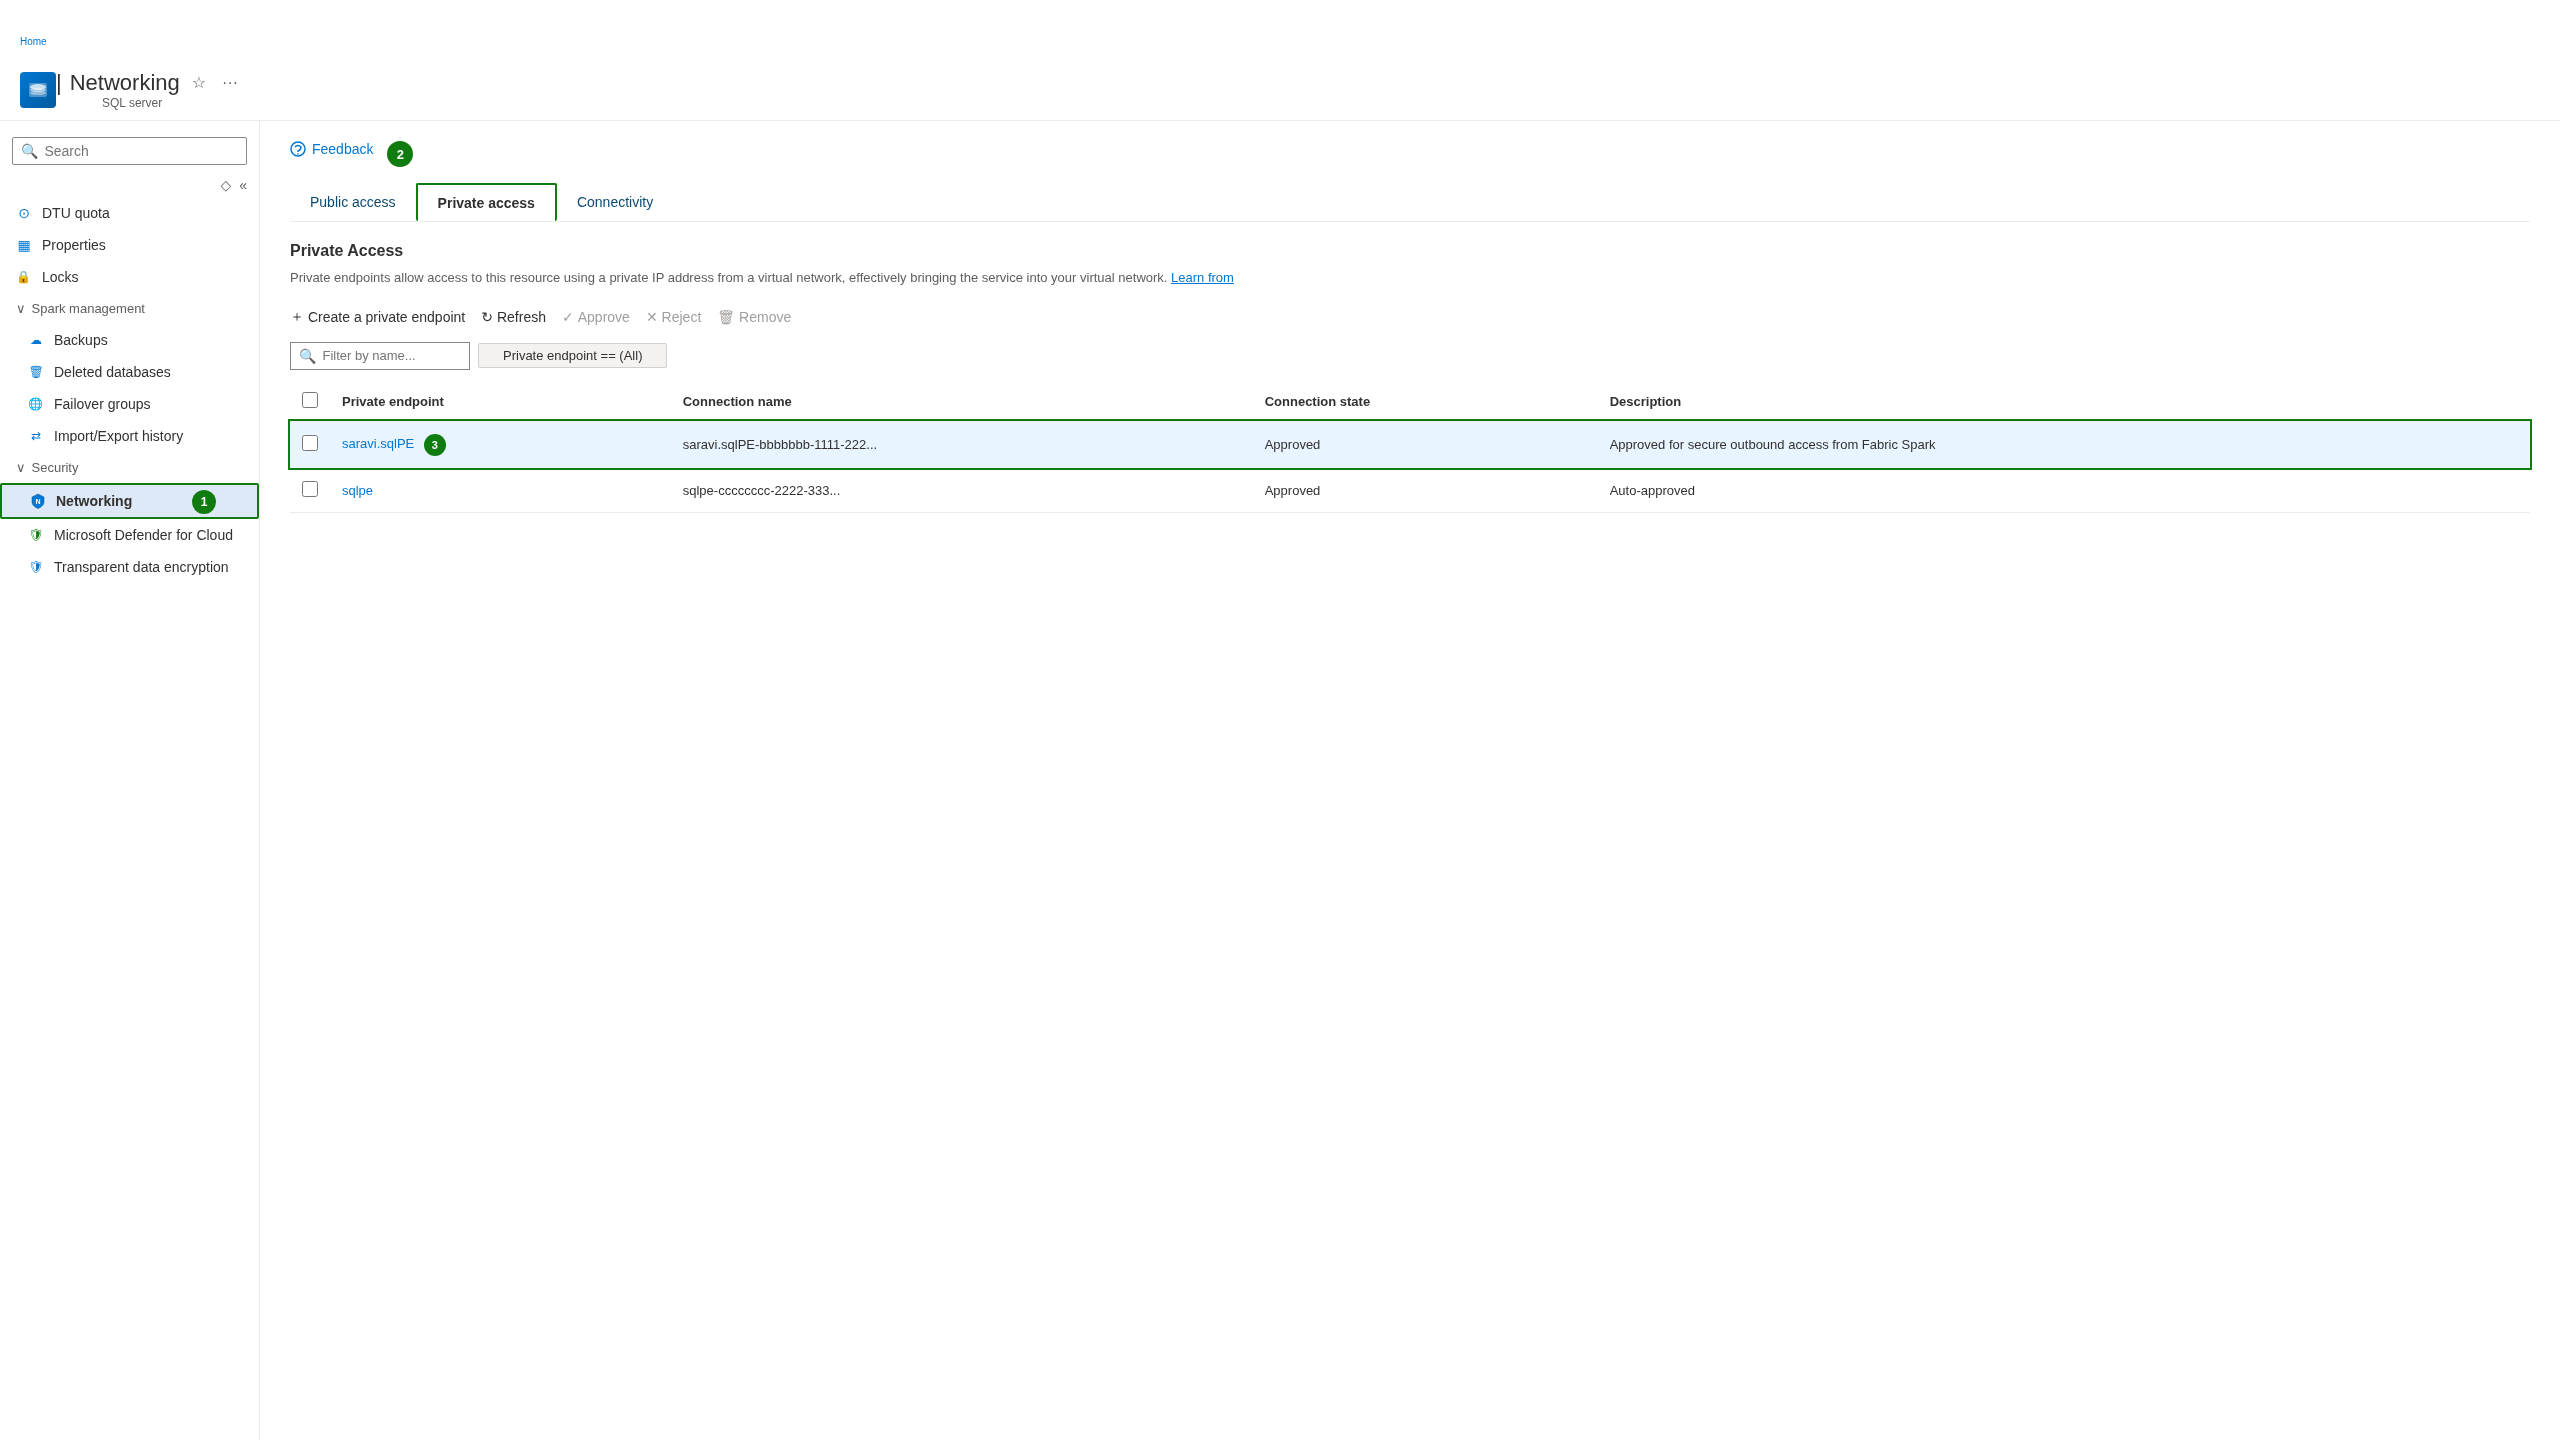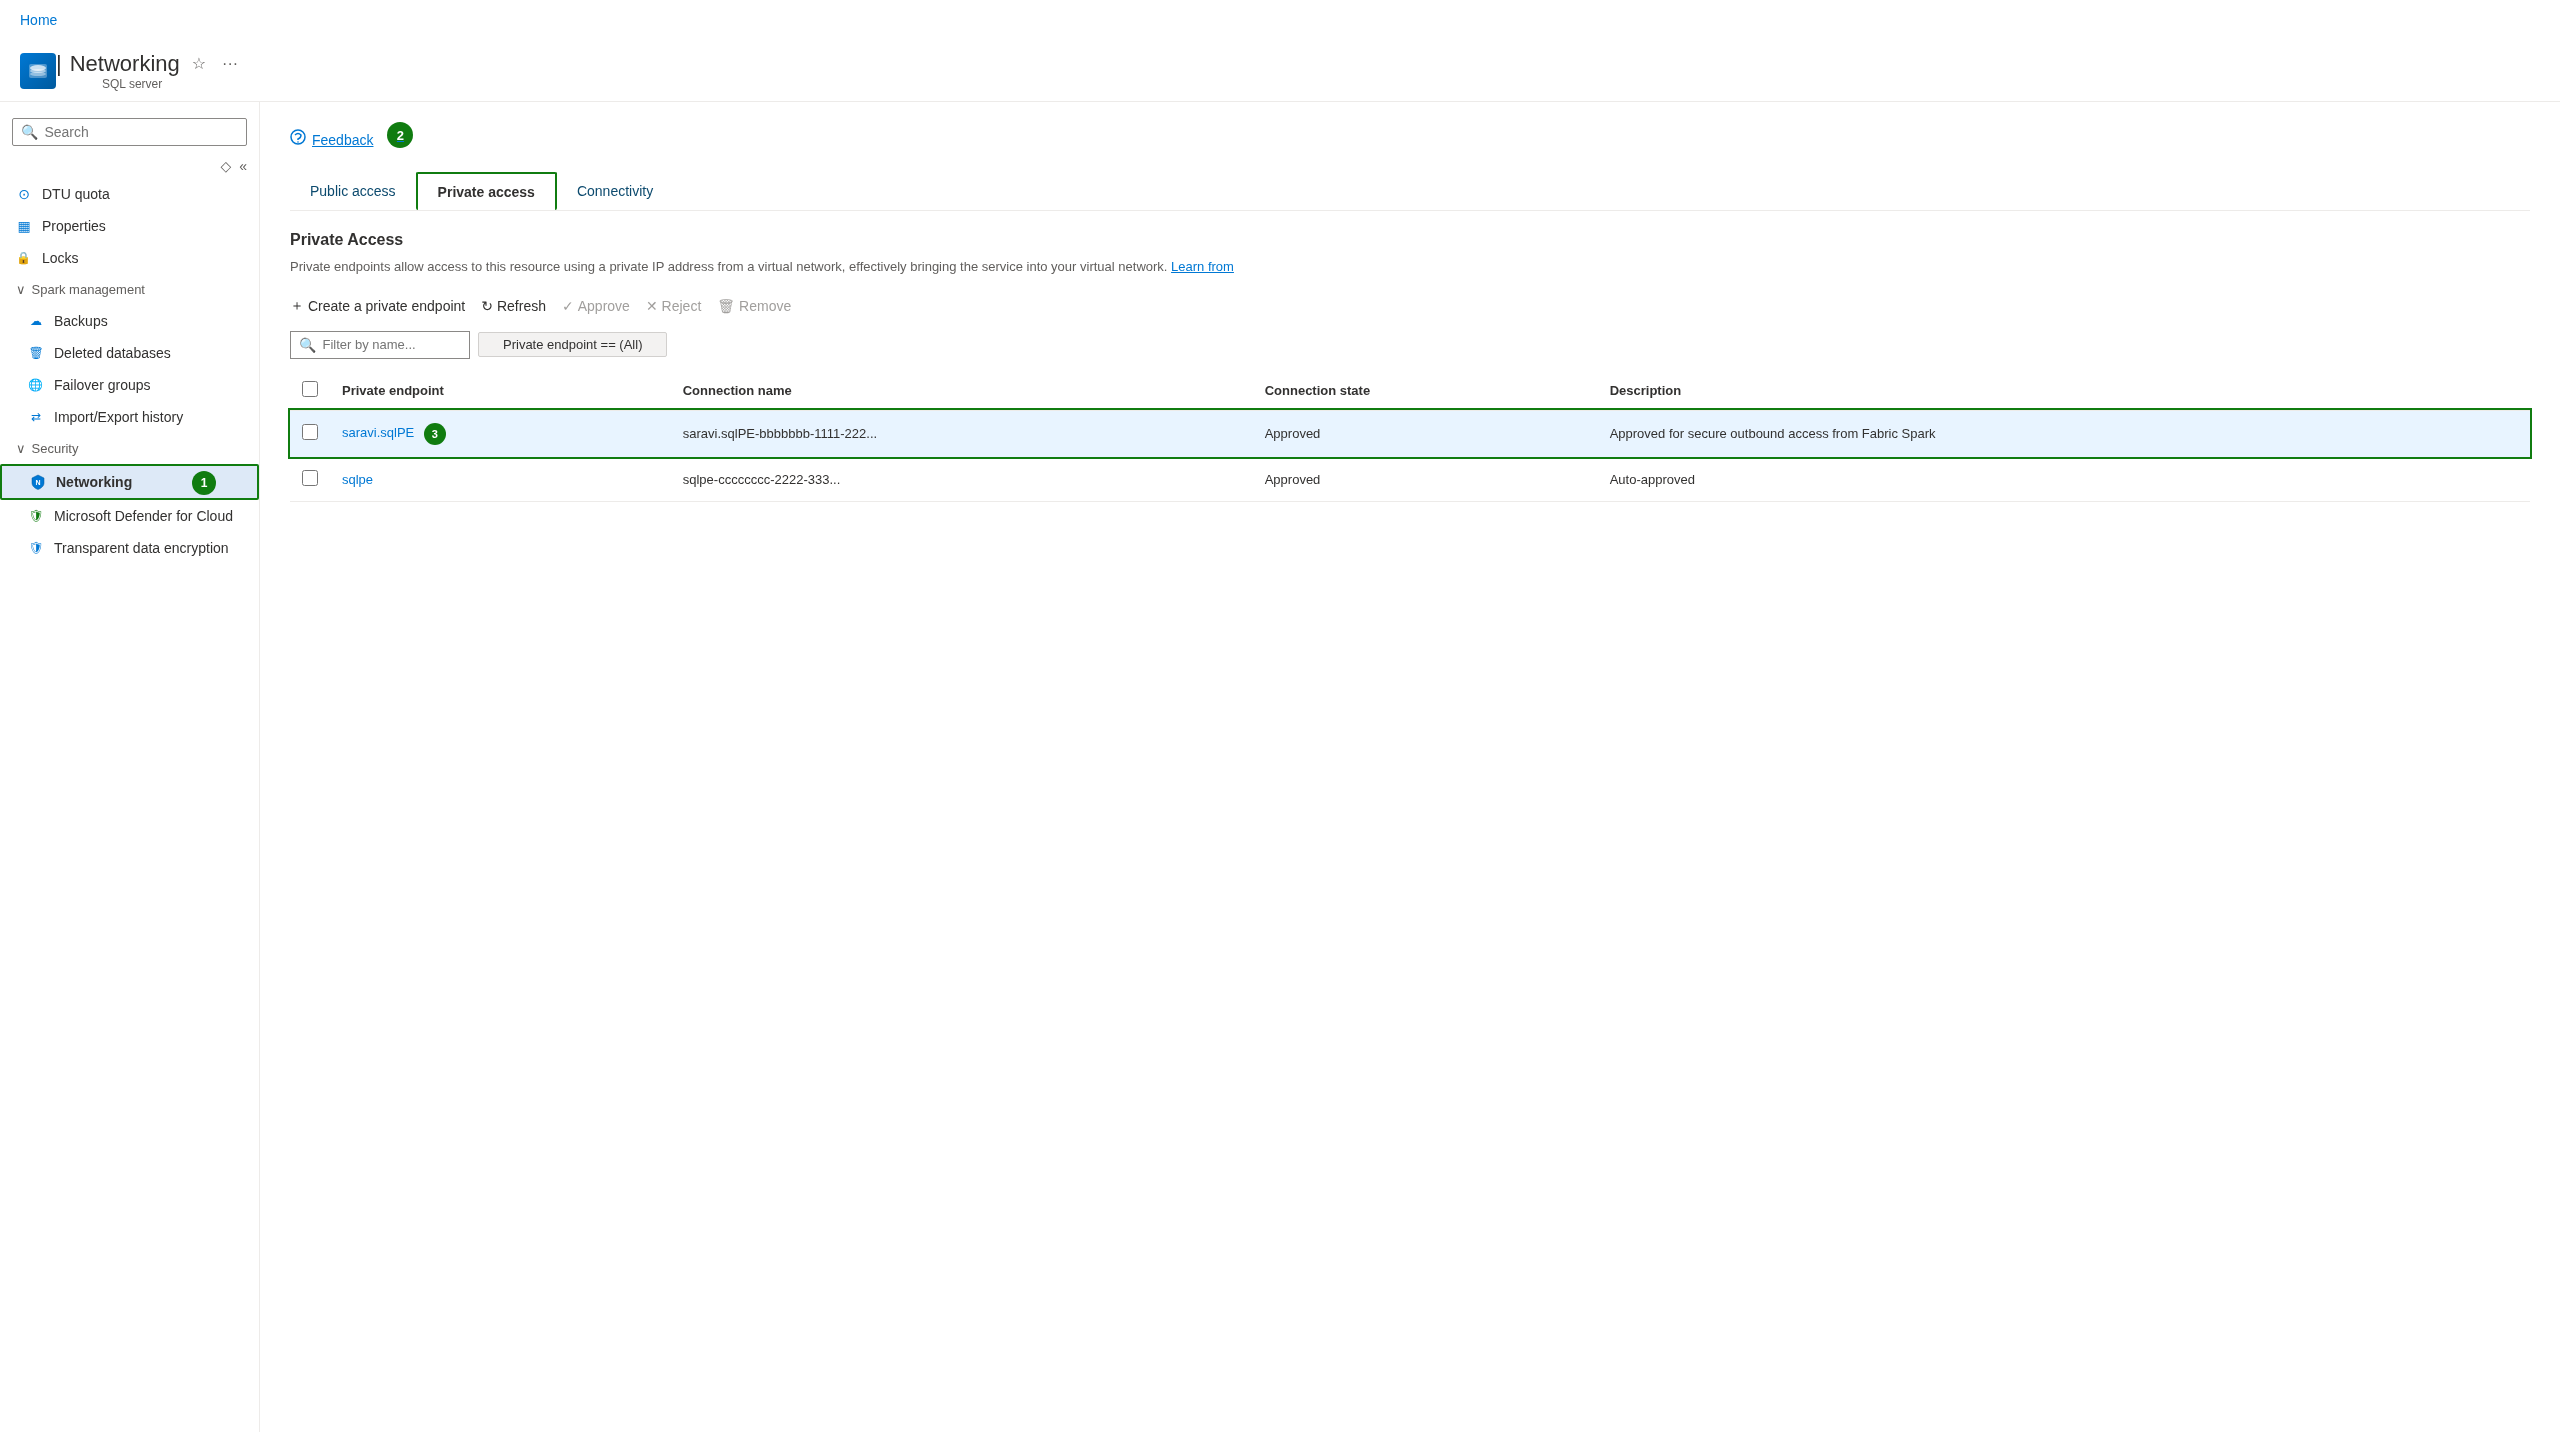--- a/index.html
+++ b/index.html
@@ -1,18 +1,18 @@
 <!DOCTYPE html>
 <html><head>
   <meta charset="utf-8">
   <style>
     * { box-sizing: border-box; margin: 0; padding: 0; }
     body { font-family: 'Segoe UI', Arial, sans-serif; font-size: 14px; background: #fff; color: #323130; }
 
-    .home-link { color: #0078d4; font-size: 14px; padding: 12px 20px; display: block; text-decoration: none; }
+    .home-link { color: #0078d4; font-size: 10px; padding: 12px 20px; display: block; text-decoration: none; margin-top: 24px; }
 
     .header-area { display: flex; align-items: center; padding: 10px 20px 10px 20px; border-bottom: 1px solid #edebe9; }
     .header-title { font-size: 22px; font-weight: 300; color: #323130; display: flex; align-items: center; gap: 8px; }
     .header-sub { font-size: 12px; color: #605e5c; margin-left: 46px; }
     .icon-btn { background: none; border: none; cursor: pointer; color: #605e5c; font-size: 16px; padding: 4px; }
 
     .main-layout { display: flex; height: calc(100vh - 110px); }
 
     .sidebar { width: 260px; min-width: 260px; border-right: 1px solid #edebe9; overflow-y: auto; padding-top: 8px; }
     .search-box { display: flex; align-items: center; margin: 8px 12px; border: 1px solid #8a8886; border-radius: 2px; padding: 5px 8px; gap: 6px; }
@@ -20,21 +20,21 @@
     .sidebar-controls { display: flex; align-items: center; justify-content: flex-end; padding: 4px 12px; gap: 8px; }
     .sidebar-control-btn { background: none; border: none; cursor: pointer; color: #605e5c; font-size: 14px; }
 
     .sidebar-item { display: flex; align-items: center; padding: 8px 16px; gap: 10px; cursor: pointer; font-size: 14px; color: #323130; }
     .sidebar-item.active { background: #e8f4ff; font-weight: 600; }
     .sidebar-item .item-icon { width: 16px; height: 16px; display: flex; align-items: center; justify-content: center; font-size: 14px; }
     .sidebar-section { display: flex; align-items: center; padding: 8px 16px; gap: 6px; font-size: 13px; color: #605e5c; cursor: pointer; }
 
     .content { flex: 1; overflow-y: auto; padding: 20px 30px; }
 
-    .feedback-row { display: flex; align-items: flex-end; gap: 6px; margin-bottom: 24px; color: #0078d4; font-size: 14px; cursor: pointer; text-decoration: underline; }
+    .feedback-row { display: flex; align-items: flex-start; gap: 6px; margin-bottom: 16px; color: #0078d4; font-size: 14px; cursor: pointer; }
 
     .tabs { display: flex; gap: 0; margin-bottom: 20px; border-bottom: 1px solid #edebe9; }
     .tab { padding: 10px 20px; font-size: 14px; cursor: pointer; border: none; background: none; color: #0c4a6e; position: relative; }
     .tab.active { color: #323130; font-weight: 600; border: 2px solid #107c10; border-bottom: none; background: #fff; }
 
     .section-title { font-size: 16px; font-weight: 600; margin-bottom: 8px; }
     .section-desc { font-size: 13px; color: #605e5c; margin-bottom: 16px; line-height: 1.5; }
     .section-desc a { color: #0078d4; }
 
     .subsection-title { font-size: 14px; font-weight: 600; margin-bottom: 12px; }

